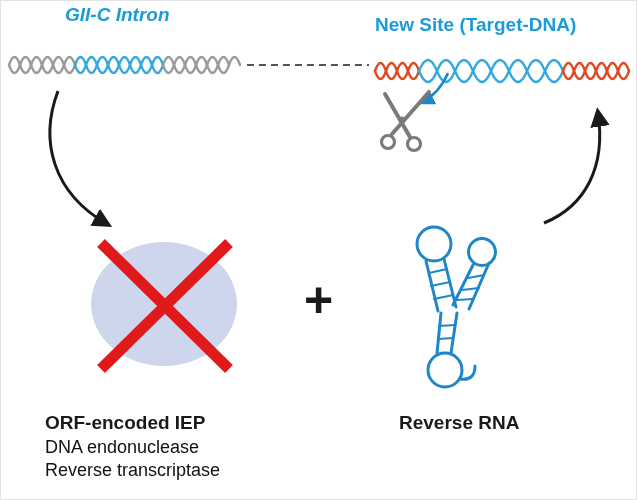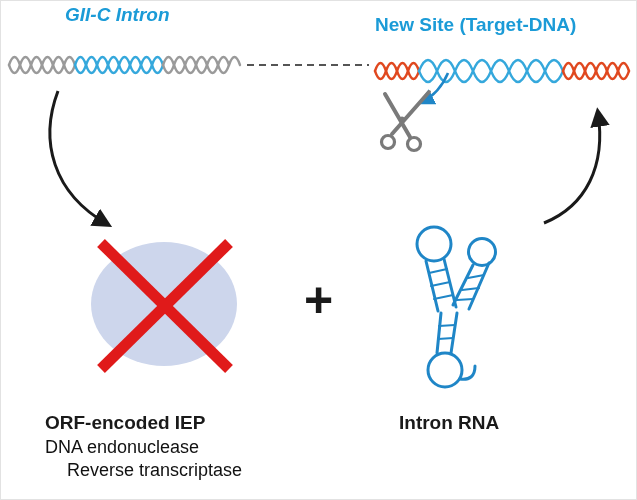--- a/index.html
+++ b/index.html
@@ -128,17 +128,17 @@
   <div class="label title-blue italic" style="left:64px;top:3px;">GII-C Intron</div>
 
   <div class="label title-blue" style="left:374px;top:3px;margin-top:10px;">New Site (Target-DNA)</div>
 
   <div class="label plus" style="left:303px;top:274px;">+</div>
 
   <div class="label caption" style="left:44px;top:436px;">DNA endonuclease</div>
 
   <div class="label caption-bold" style="left:44px;top:411px;">ORF-encoded IEP</div>
 
-  <div class="label caption" style="left:44px;top:459px;margin-left:22px;">Reverse transcriptase</div>
+  <div class="label caption" style="left:44px;top:459px;">Reverse transcriptase</div>
 
-  <div class="label caption-bold" style="left:398px;top:411px;">Intron RNA</div>
+  <div class="label caption-bold" style="left:398px;top:411px;">Reverse RNA</div>
 
 </div>
 
 </body></html>

